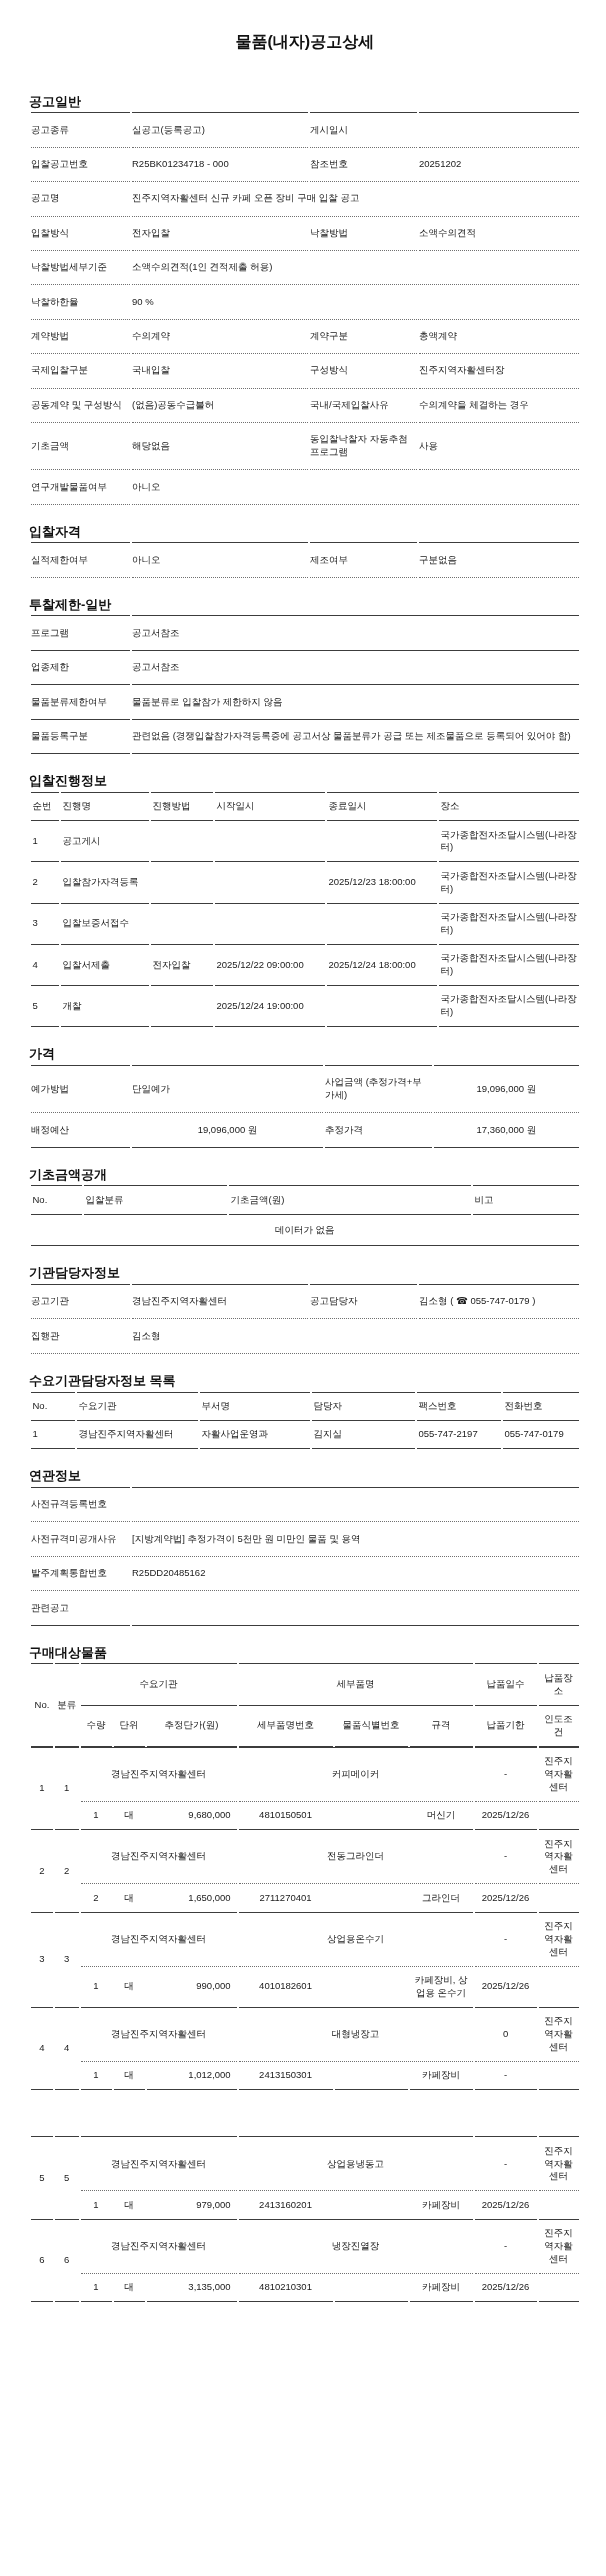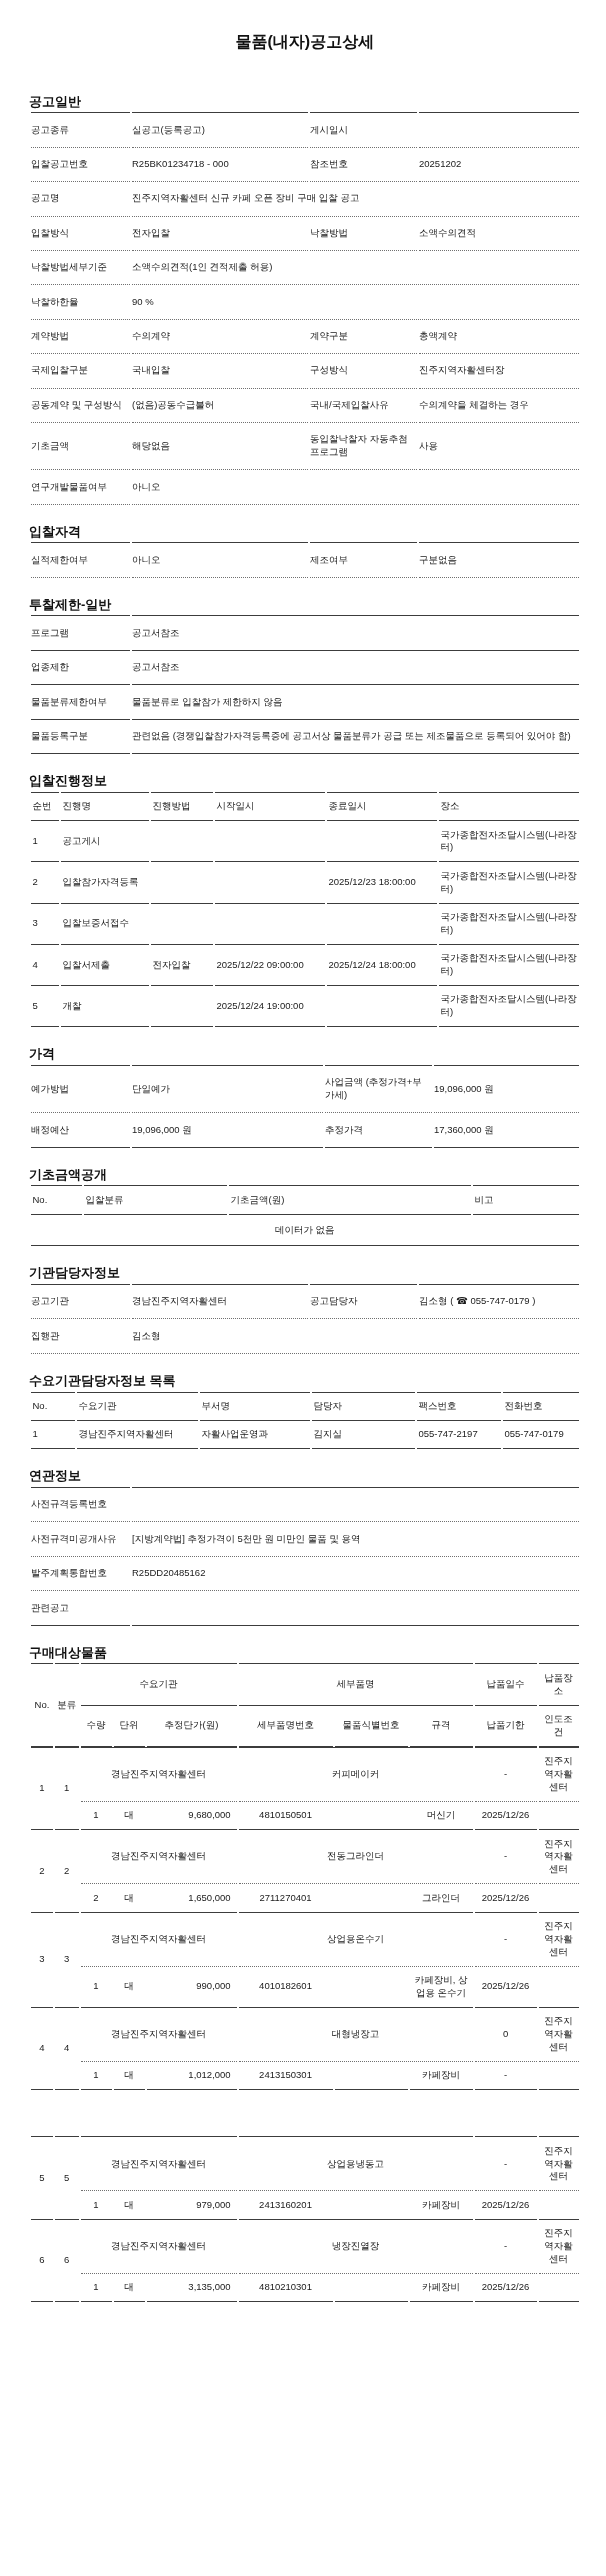--- a/index.html
+++ b/index.html
@@ -15,21 +15,21 @@
   section:first-of-type{margin-top:0;}
   h2.sec-title{margin:0;padding:0 0 2.2px 0;font-size:13px;font-weight:bold;color:#111;}
   table{width:100%;border-collapse:separate;border-spacing:2.2px 0;table-layout:fixed;}
   td,th{font-weight:normal;vertical-align:middle;padding:10.3px 0;word-wrap:break-word;overflow-wrap:break-word;text-align:left;}
   
   table > thead > tr:first-child > th,
   table.toprow > tbody > tr:first-child > td{border-top:0.7px solid #3c3c3c;}
   tr.dot > td{border-bottom:0.7px dotted #707070;}
   tr.sol > td{border-bottom:0.7px solid #3c3c3c;}
   td.lab{padding-right:4.4px;}
-  td.money{text-align:left;}
+  td.money{text-align:center;}
   
   .list td,.list th{padding:7.3px 1.5px;}
   .list thead th{border-top:0.7px solid #3c3c3c;border-bottom:0.7px solid #3c3c3c;}
   .list tbody td{border-bottom:0.7px solid #3c3c3c;}
   
   .items td,.items th{text-align:center;padding:7.3px 1.5px;}
   .items thead th{border-bottom:0.7px solid #3c3c3c;}
   .items thead tr.hA > th{border-top:0.7px solid #3c3c3c;}
   .items thead th[rowspan]{border-top:0.7px solid #3c3c3c;}
   .items tbody.item tr.subA > td{border-top:0.7px solid #3c3c3c;}

